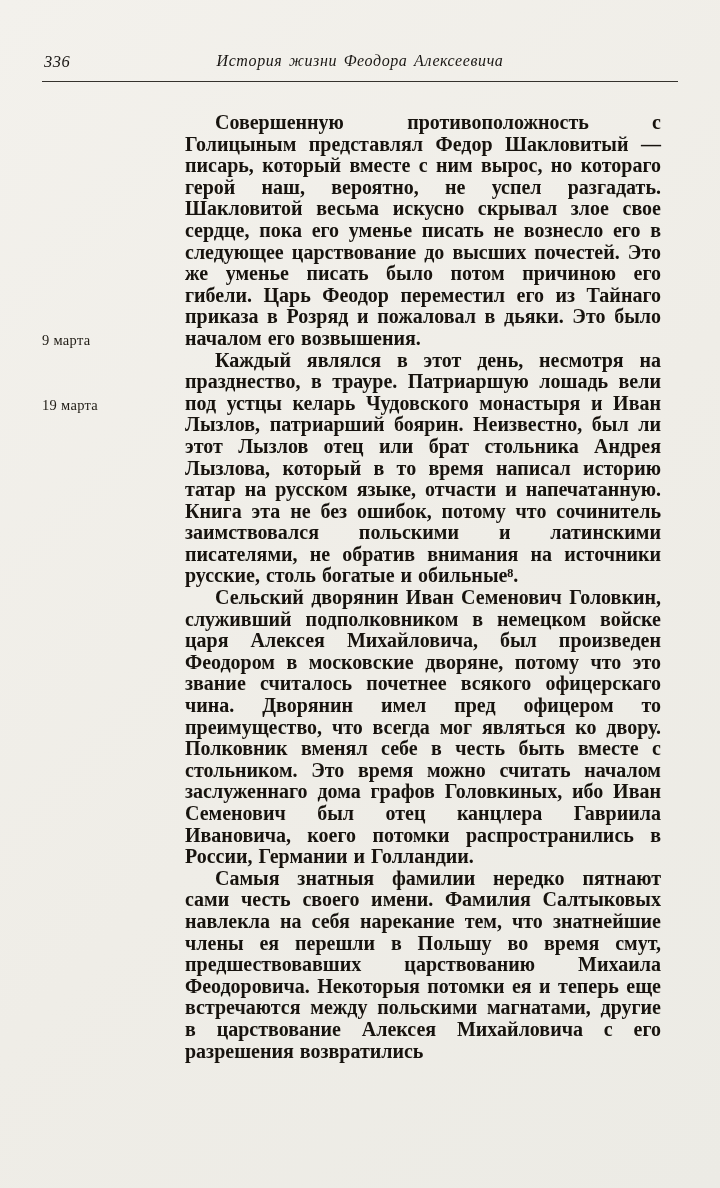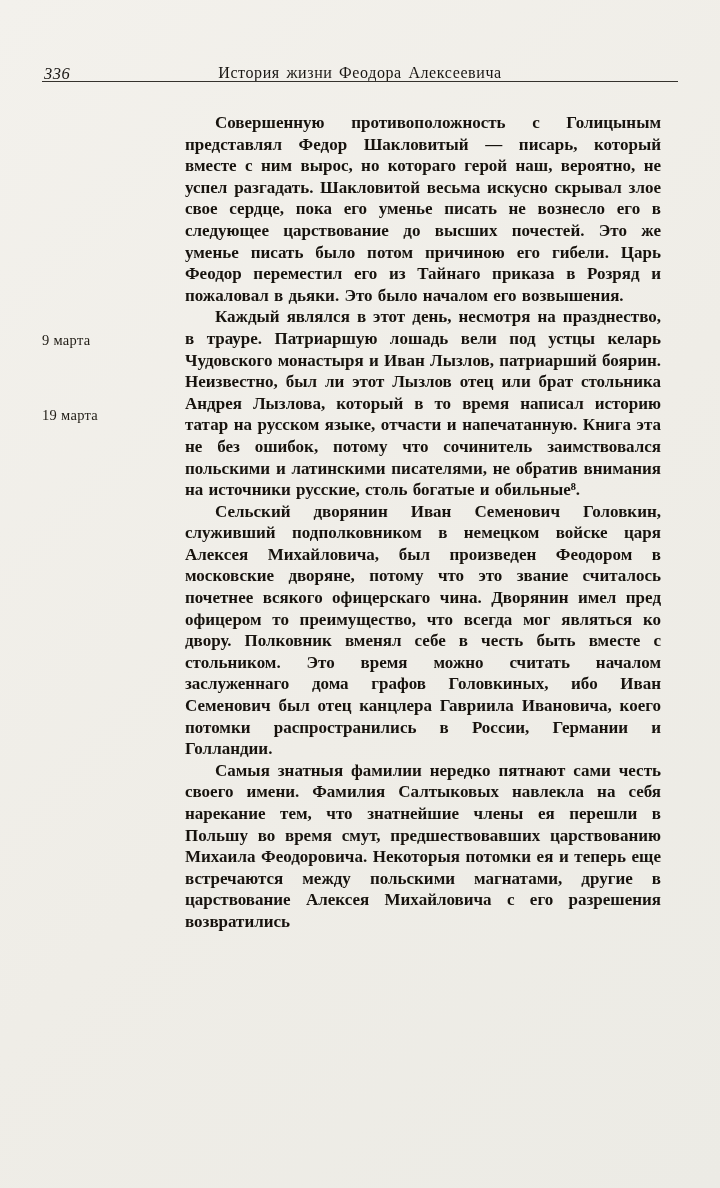--- a/index.html
+++ b/index.html
@@ -20,36 +20,36 @@
     color: #191613;
     overflow: hidden;
   }
   
   .page-header {
     position: absolute;
     top: 52px;
     left: 42px;
     right: 42px;
     height: 24px;
-    margin-top: 12px;
   }
   .page-number {
     position: absolute;
     left: 2px;
     top: 0;
     font-style: italic;
     font-size: 16.5px;
     letter-spacing: 0.5px;
   }
   .running-title {
     position: absolute;
     left: 0;
     right: 0;
     top: 0;
     text-align: center;
+    font-style: italic;
     font-size: 16px;
     letter-spacing: 0.6px;
     word-spacing: 2px;
   }
   .header-rule {
     position: absolute;
     top: 81px;
     left: 42px;
     width: 636px;
     height: 0;
@@ -57,32 +57,32 @@
   }
   
   .margin-note {
     position: absolute;
     left: 42px;
     font-size: 14.5px;
     letter-spacing: 0.3px;
     color: #242019;
   }
   .note-1 { top: 332px; text-align: right; }
-  .note-2 { top: 407px; }
+  .note-2 { top: 397px; }
   
   .text-column {
     position: absolute;
     top: 112px;
     left: 185px;
     width: 476px;
   }
   .text-column p {
     margin: 0;
     padding: 0;
-    font-size: 17px;
+    font-size: 20px;
     line-height: 21.6px;
     font-weight: bold;
     text-align: justify;
     text-indent: 30px;
     word-spacing: 1px;
     color: #17130e;
   }
 </style>
 </head>
 <body>

